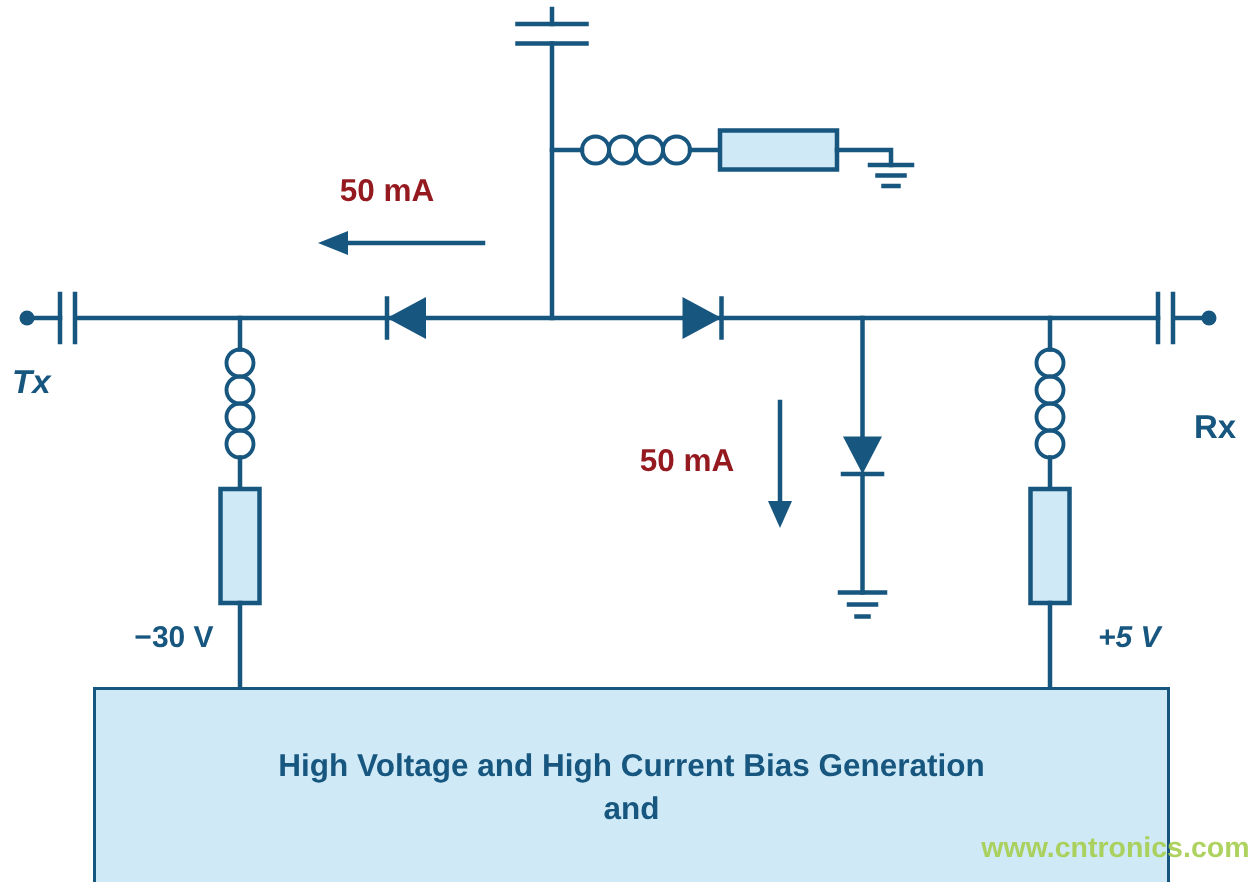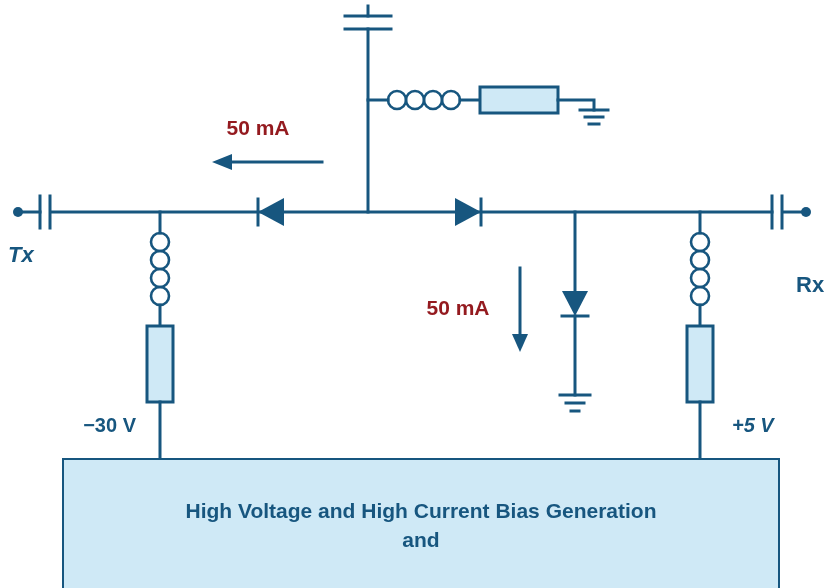--- a/index.html
+++ b/index.html
@@ -131,23 +131,24 @@
   </svg>
 
   <div class="lbl port-label" style="left:8px;top:242px;position:absolute;font-style:italic;">Tx</div>
 
   <div class="lbl port-label" style="left:796px;top:242px;position:absolute;margin-top:30px;">Rx</div>
 
   <div class="current-label" style="left:212px;top:116px;width:92px;">50 mA</div>
 
   <div class="current-label" style="left:412px;top:296px;width:92px;">50 mA</div>
 
-  <div class="lbl rail-label" style="left:64px;top:414px;width:72px;text-align:right;position:absolute;">−30 V</div>
+  <div class="lbl rail-label" style="left:80px;top:414px;width:72px;text-align:center;position:absolute;">−30 V</div>
 
   <div class="lbl rail-label" style="left:732px;top:414px;width:64px;position:absolute;font-style:italic;">+5 V</div>
 
   <div class="bias-box">
     <div>High Voltage and High Current Bias Generation</div>
     <div>and</div>
   </div>
 
+  <div class="watermark">www.cntronics.com</div>
 
 </div>
 
 </body></html>

